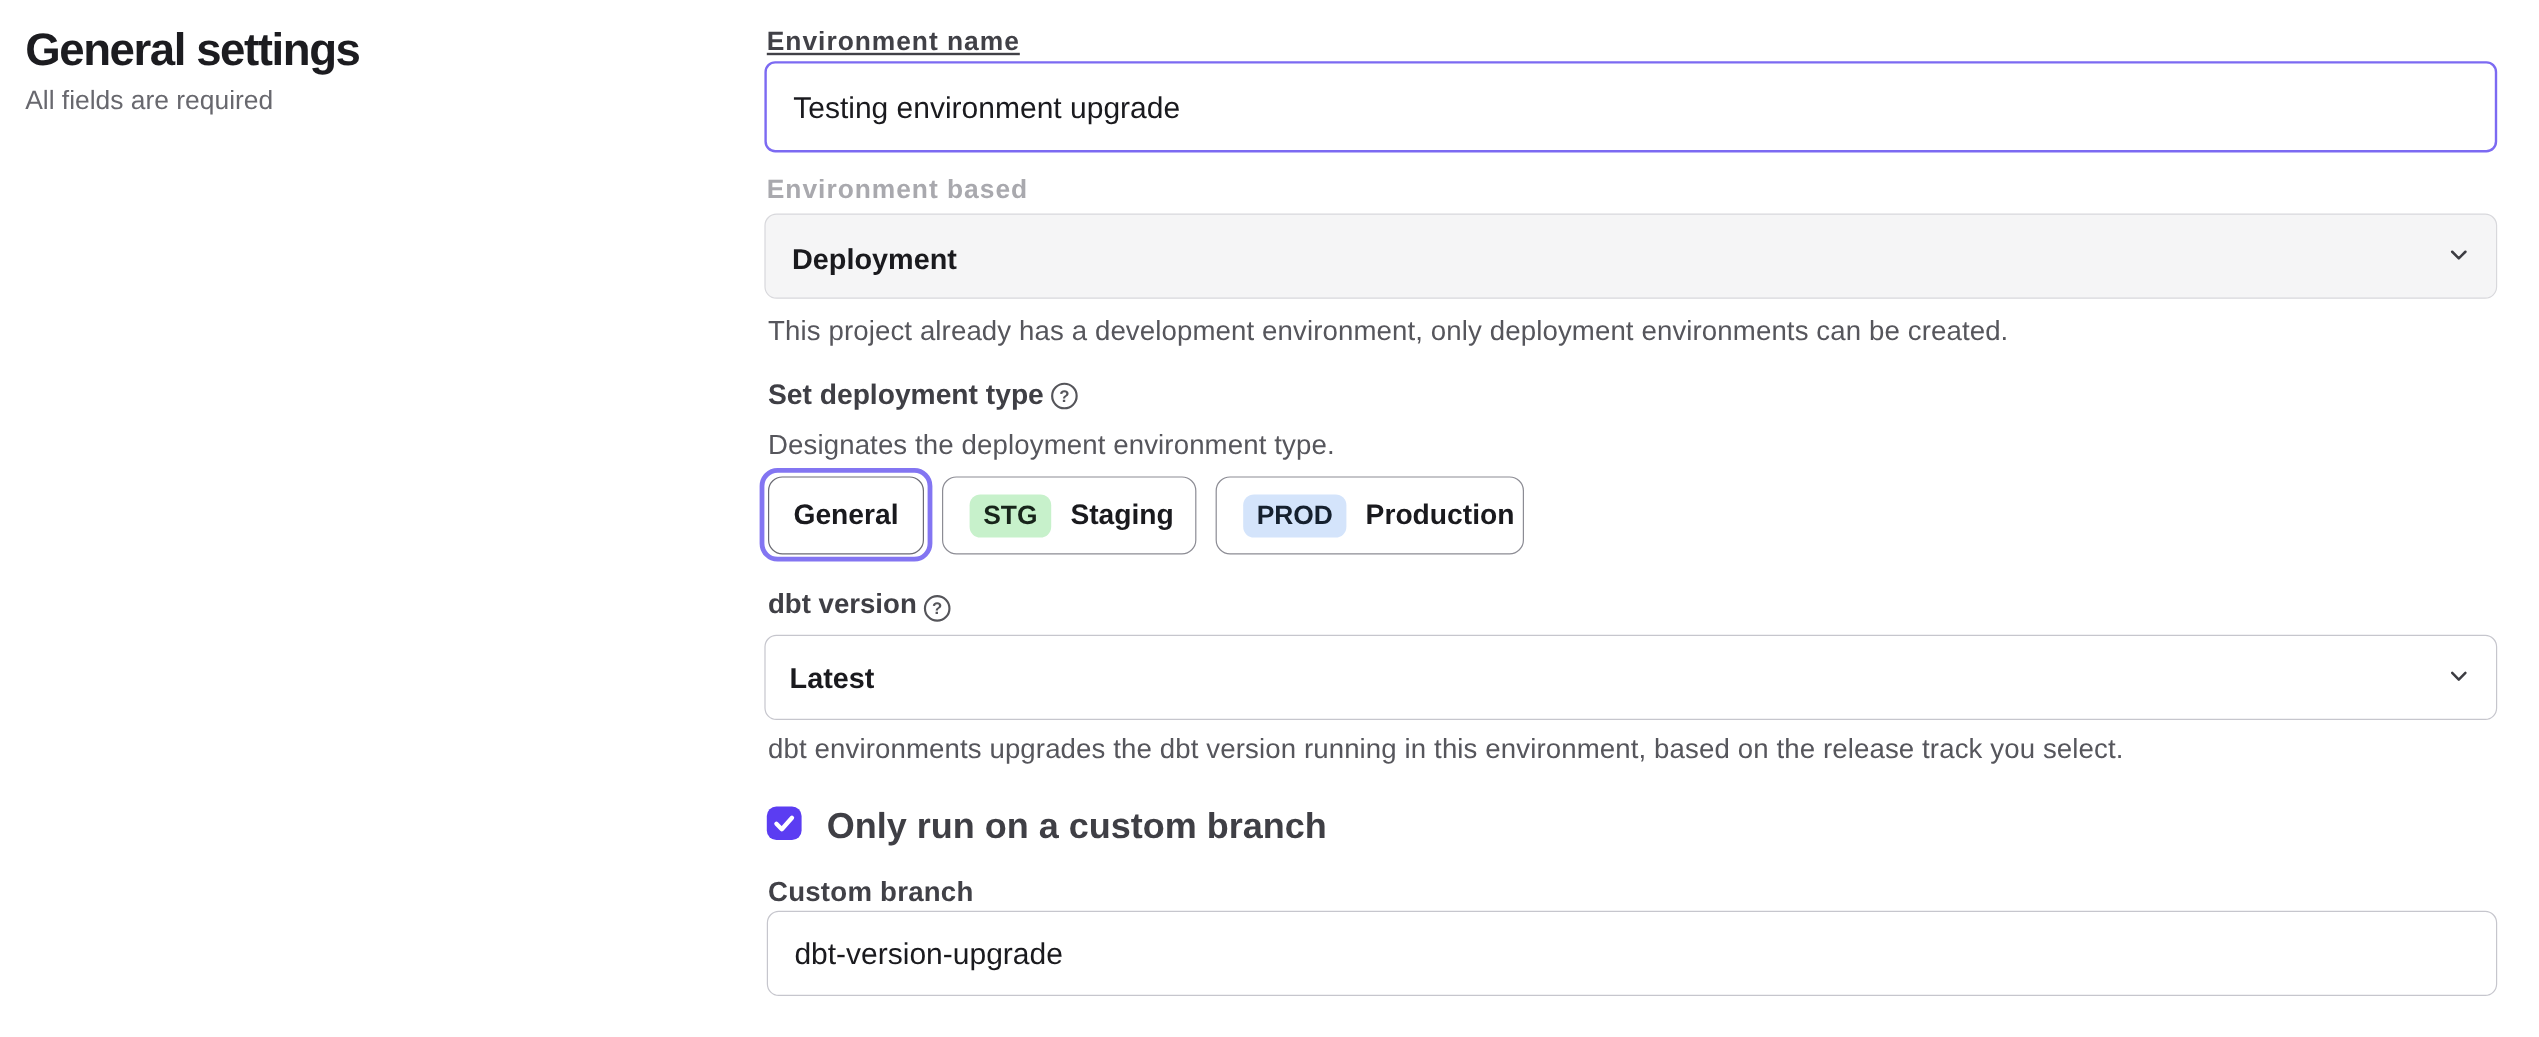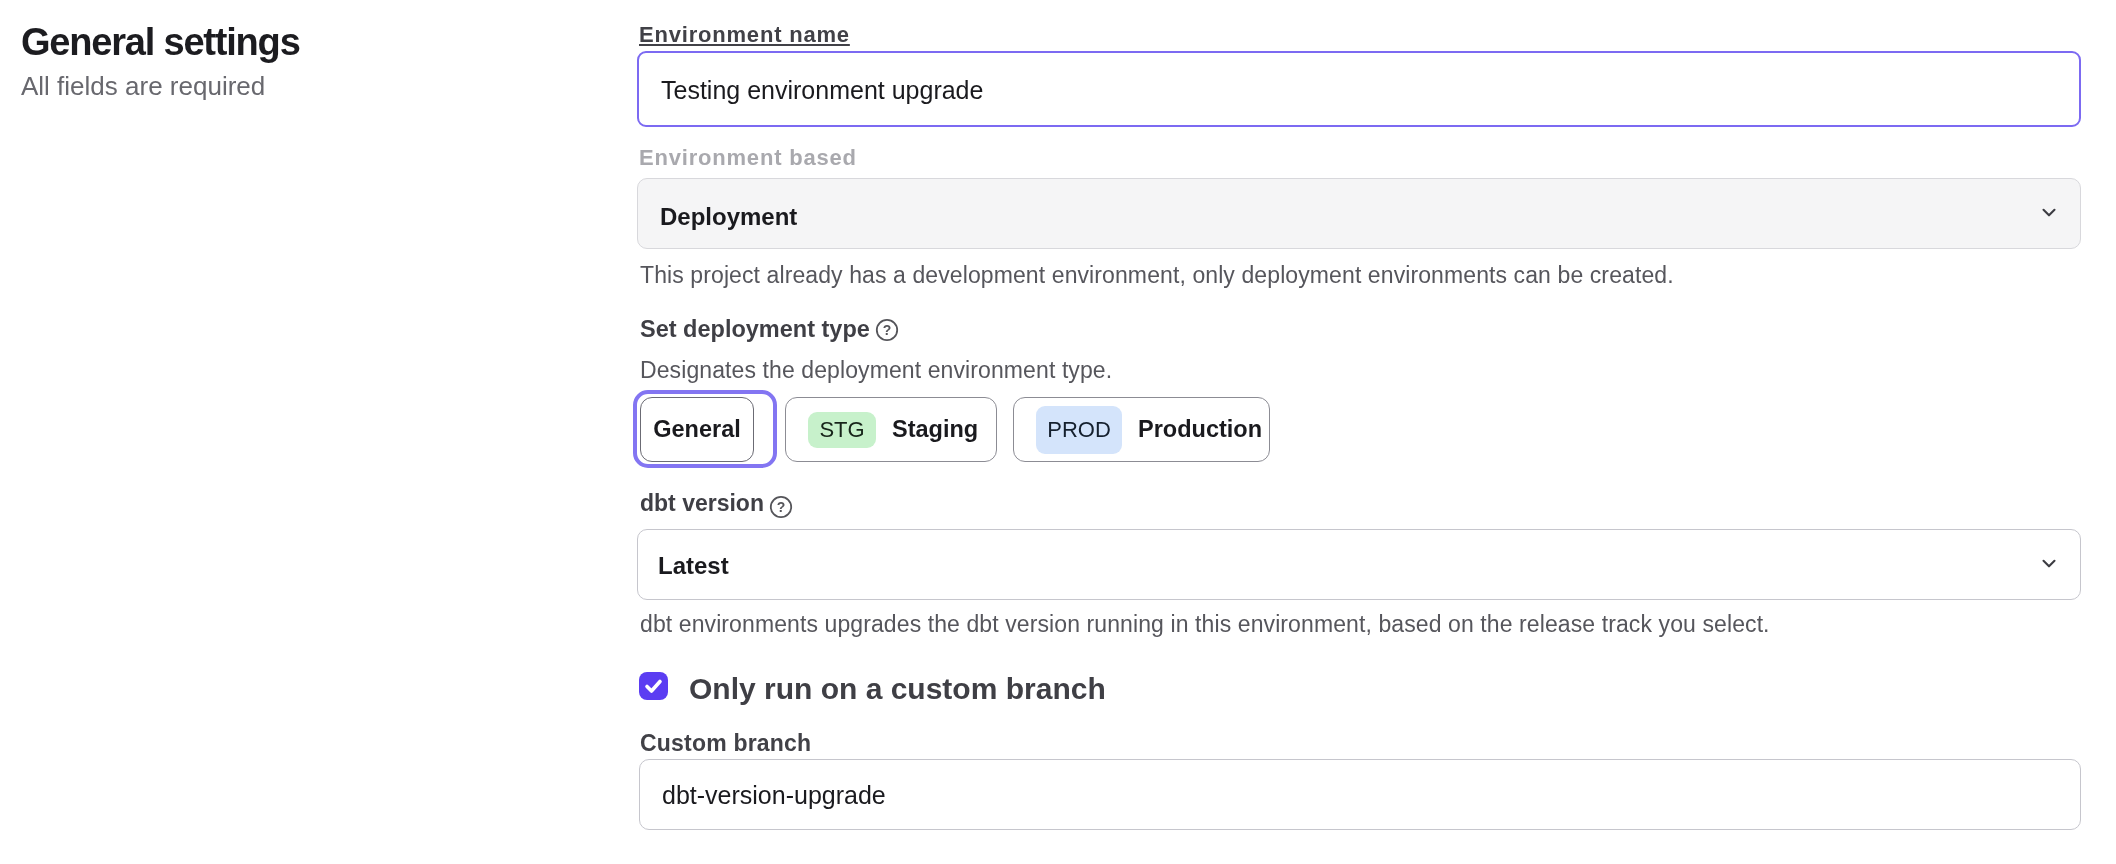--- a/index.html
+++ b/index.html
@@ -1,29 +1,29 @@
 <!DOCTYPE html>
 <html><head>
 <meta charset="utf-8">
 <style>
 * { margin:0; padding:0; box-sizing:border-box; }
 html,body { width:2116px; height:864px; background:#ffffff; font-family:"Liberation Sans", sans-serif; position:relative; overflow:hidden; }
 .abs { position:absolute; }
 h1 { font-size:38px; font-weight:700; color:#1c1c20; letter-spacing:-1.2px; }
-.sub { font-size:26px; color:#68686e; }
+.sub { font-size:22px; color:#68686e; }
 .label { font-size:22px; font-weight:700; color:#414147; letter-spacing:0.8px; }
 .label.dis { color:#a9a9ae; }
 .help { font-size:23px; color:#56565c; letter-spacing:0.1px; }
 .input { background:#fff; border-radius:10px; }
 .itext { font-size:25px; color:#1a1a1e; }
 .seltext { font-size:24px; font-weight:700; color:#1a1a1e; }
 .chev { stroke:#3c3c42; stroke-width:2.1; fill:none; stroke-linecap:round; stroke-linejoin:round; }
 .btn { position:absolute; background:#fff; border:1px solid #8c8c94; border-radius:12px; display:flex; align-items:center; }
 .btntext { font-size:23.5px; font-weight:700; color:#1a1a1e; }
-.badge { font-size:22px; font-weight:400; border-radius:9px; display:flex; align-items:center; justify-content:center; }
+.badge { font-size:22px; font-weight:700; border-radius:9px; display:flex; align-items:center; justify-content:center; }
 </style>
 </head>
 <body>
 <div class="abs" style="left:21px; top:20.5px;">
     <h1>General settings</h1>
   </div>
 <div class="abs sub" style="left:21px; top:71px;">All fields are required</div>
 
 <div class="abs label" style="left:639px; top:21.5px;text-decoration:underline;">Environment name</div>
 <div class="abs input" style="left:637px; top:51px; width:1444px; height:76px; border:2.5px solid #7c6af2; border-radius:9px;"></div>
@@ -38,29 +38,29 @@
 <div class="abs help" style="left:640px; top:262px;">This project already has a development environment, only deployment environments can be created.</div>
 
 <div class="abs label" style="left:640px; top:316px; font-size:23.5px; color:#3f3f45; letter-spacing:0;">Set deployment type</div>
 <svg class="abs" style="left:875px; top:318px;" width="24" height="24" viewBox="0 0 24 24">
     <circle cx="12" cy="12" r="10.2" fill="none" stroke="#55555a" stroke-width="1.8"></circle>
     <text x="12" y="17" text-anchor="middle" font-size="14" font-weight="700" fill="#55555a" font-family="Liberation Sans">?</text>
   </svg>
 <div class="abs help" style="left:640px; top:356.5px;">Designates the deployment environment type.</div>
 
 <div class="abs" style="left:632.5px; top:389.5px; width:144.5px; height:78px; border:4.5px solid #8375f2; border-radius:15px;"></div>
-<div class="btn" style="left:640px; top:397px; width:114px; height:65px; justify-content:center; border-color:#6b6b74;">
+<div class="btn" style="left:640px; top:397px; width:130px; height:65px; justify-content:center; border-color:#6b6b74;">
     <span class="btntext">General</span>
   </div>
 <div class="btn" style="left:785px; top:397px; width:212px; height:65px; padding-left:22px;">
   <span class="badge" style="width:68px; height:36px; background:#c7f1cb; color:#17241a;">STG</span>
   <span class="btntext" style="margin-left:16px;">Staging</span>
 </div>
 <div class="btn" style="left:1013px; top:397px; width:257px; height:65px; padding-left:22px;">
-  <span class="badge" style="width:86px; height:48px; background:#d4e4fb; color:#15202e;">PROD</span>
+  <span class="badge" style="width:86px; height:36px; background:#d4e4fb; color:#15202e;">PROD</span>
   <span class="btntext" style="margin-left:16px;">Production</span>
 </div>
 
 <div class="abs label" style="left:640px; top:490px; font-size:23px; color:#3f3f45; letter-spacing:0;">dbt version</div>
 <svg class="abs" style="left:769px; top:495px;" width="24" height="24" viewBox="0 0 24 24">
     <circle cx="12" cy="12" r="10.2" fill="none" stroke="#55555a" stroke-width="1.8"></circle>
     <text x="12" y="17" text-anchor="middle" font-size="14" font-weight="700" fill="#55555a" font-family="Liberation Sans">?</text>
   </svg>
 <div class="abs input" style="left:637px; top:529px; width:1444px; height:71px; border:1px solid #c6c6cd;"></div>
 <div class="abs seltext" style="left:658px; top:551.5px;">Latest</div>

